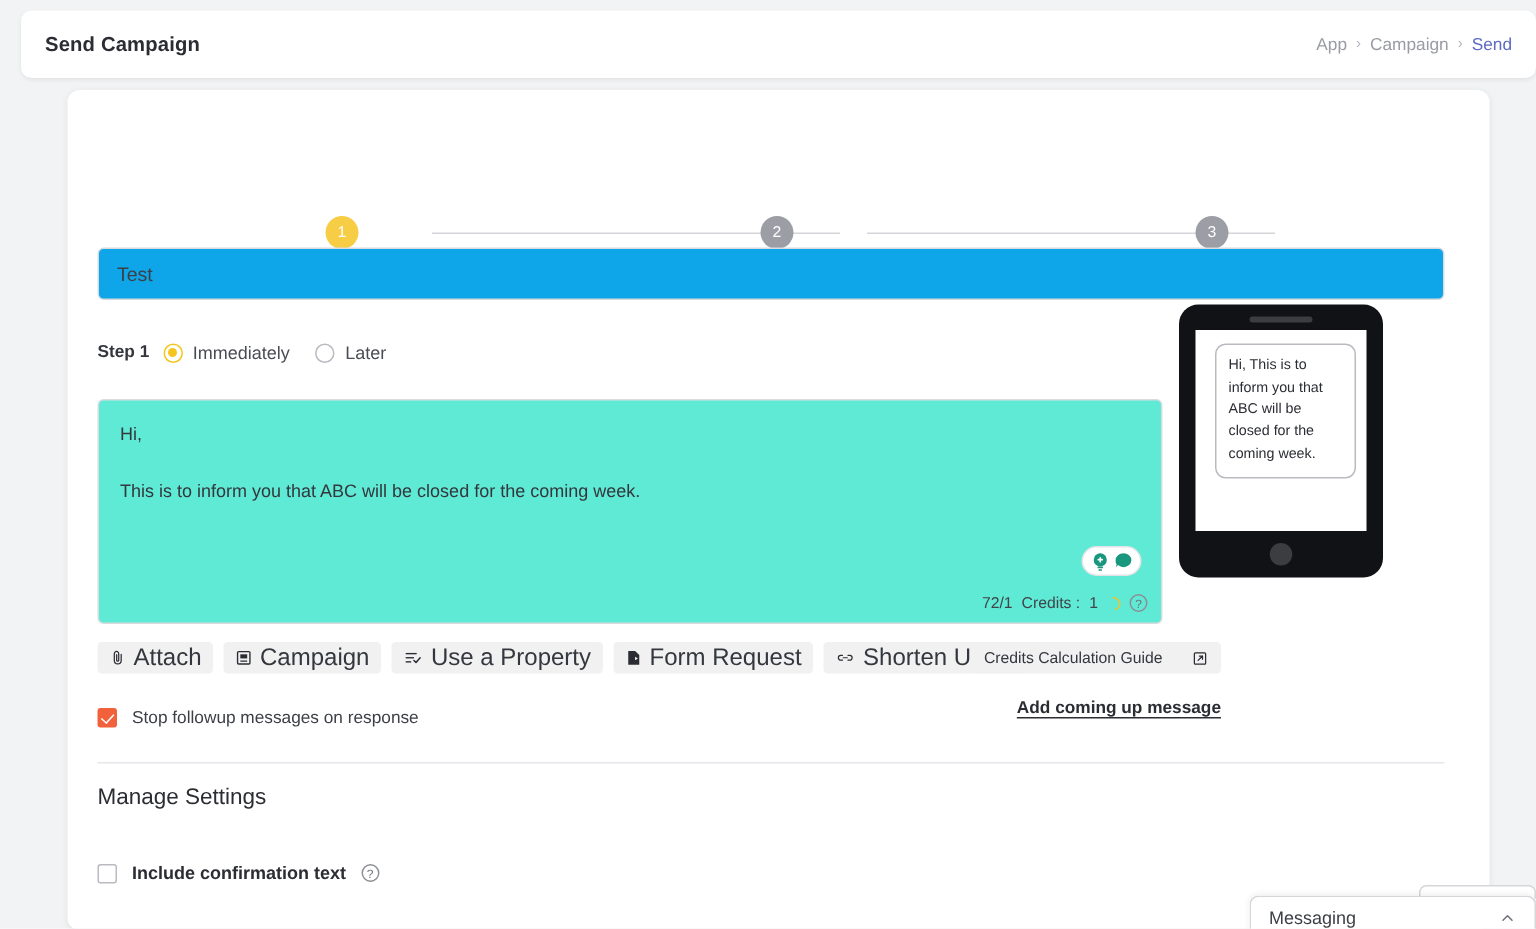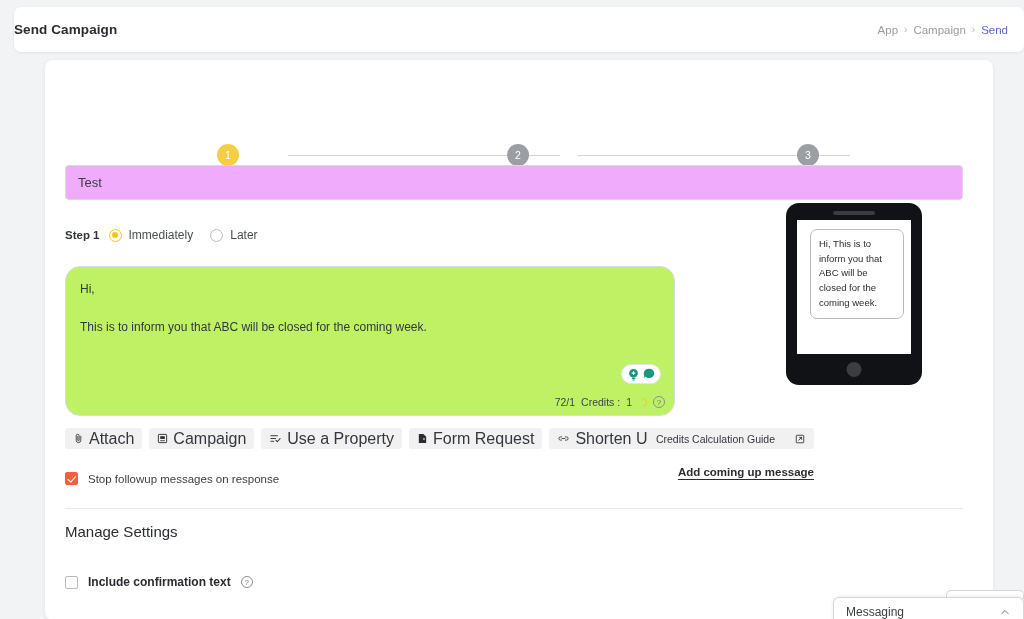--- a/index.html
+++ b/index.html
@@ -14,20 +14,21 @@
   
   .topbar {
     position: absolute; left: 14px; top: 7px;
     width: 1010px; height: 45px;
     background: #ffffff;
     border-radius: 7px;
     box-shadow: 0 1px 3px rgba(0,0,0,0.07);
     display: flex; align-items: center;
   }
   .topbar-title {
+    margin-left: 16px;
     font-size: 13.5px; font-weight: bold; color: #2b2d33;
     letter-spacing: .1px;
   }
   .breadcrumb {
     position: absolute; right: 16px; top: 50%;
     transform: translateY(-50%);
     display: flex; align-items: center; gap: 6px;
     font-size: 11.5px; color: #9a9ca3;
   }
   .breadcrumb .sep { font-size: 10px; color: #b5b7bd; }
@@ -71,21 +72,21 @@
   .step-label {
     margin-top: 11px; font-size: 11.5px;
   }
   .step-label.active { color: #33363c; font-weight: bold; }
   .step-label.inactive { color: #9b9ea4; }
 
   
   .title-input {
     position: absolute; left: 20px; top: 105px;
     width: 898px; height: 35px;
-    background: #f0abfc;
+    background: #0ea5e9;
     border: 1px solid #d9dade;
     border-radius: 4px;
     display: flex; align-items: center;
     padding-left: 12px;
     font-size: 13px; color: #3c3f45;
   }
 
   
   .step1row {
     position: absolute; left: 20px; top: 168px;
@@ -101,24 +102,24 @@
   }
   .radio.checked { border-color: #f5c51f; }
   .radio.checked::after {
     content: ""; width: 6px; height: 6px; border-radius: 50%;
     background: #f5c51f;
   }
 
   
   .msgbox {
     position: absolute; left: 20px; top: 206px;
-    width: 610px; height: 150px;
+    width: 710px; height: 150px;
     border: 1px solid #dadbdf;
-    border-radius: 15px;
-    background: #bef264;
+    border-radius: 4px;
+    background: #5eead4;
   }
   .msgbox-text {
     padding: 13px 14px;
     font-size: 12px; color: #34373d; line-height: 1.6;
     white-space: pre-wrap;
   }
   .credits-pill {
     position: absolute; right: 13px; bottom: 31px;
     width: 40px; height: 20px;
     border: 1px solid #e3e4e7; border-radius: 11px;

